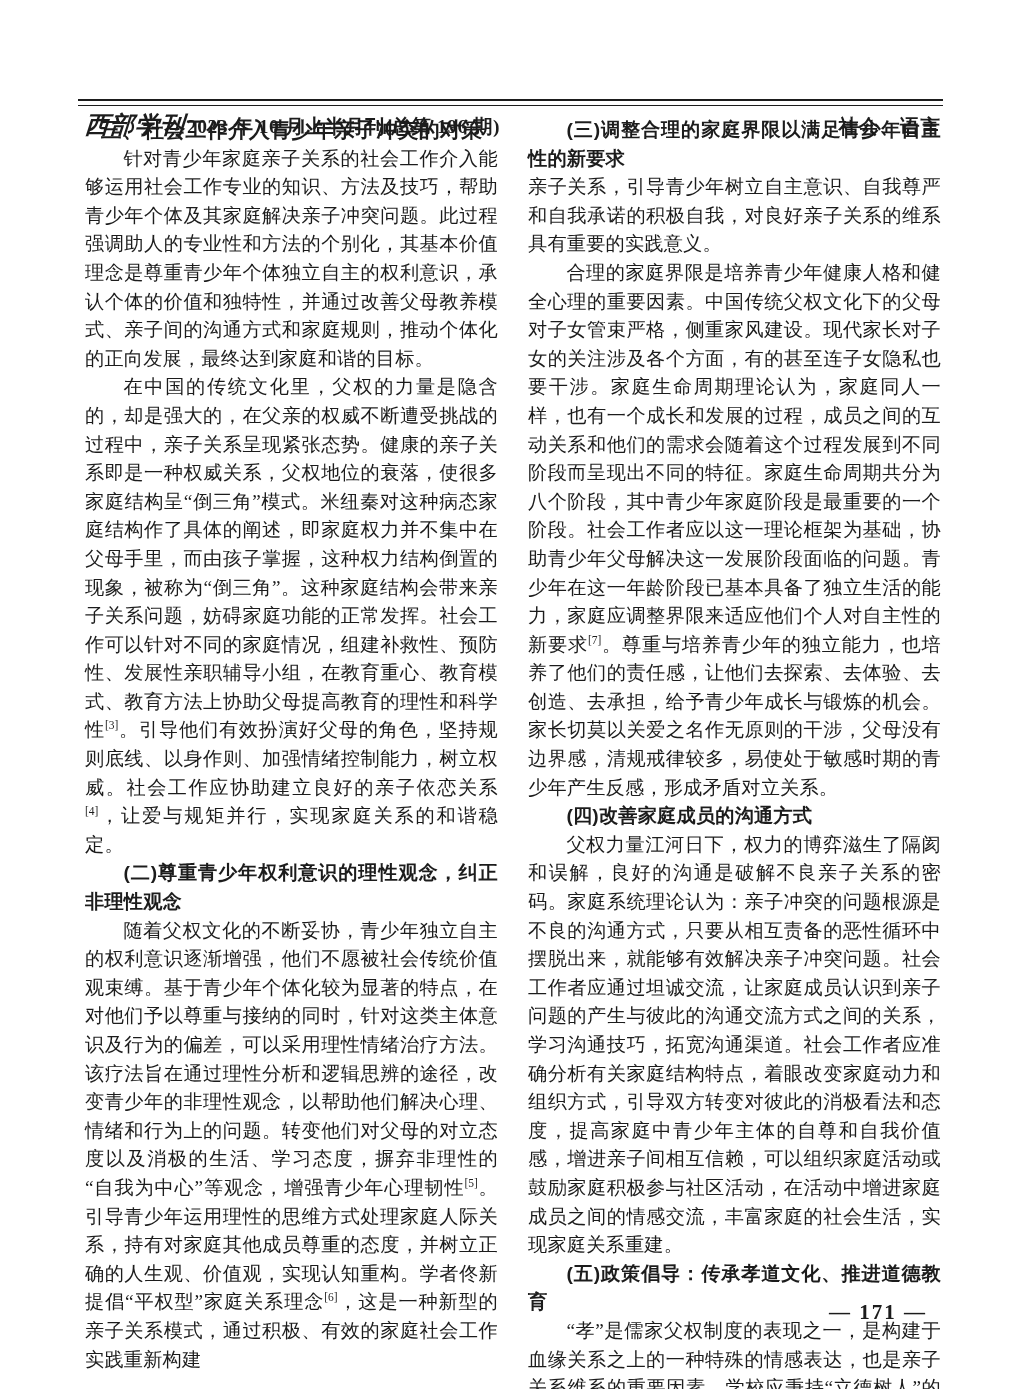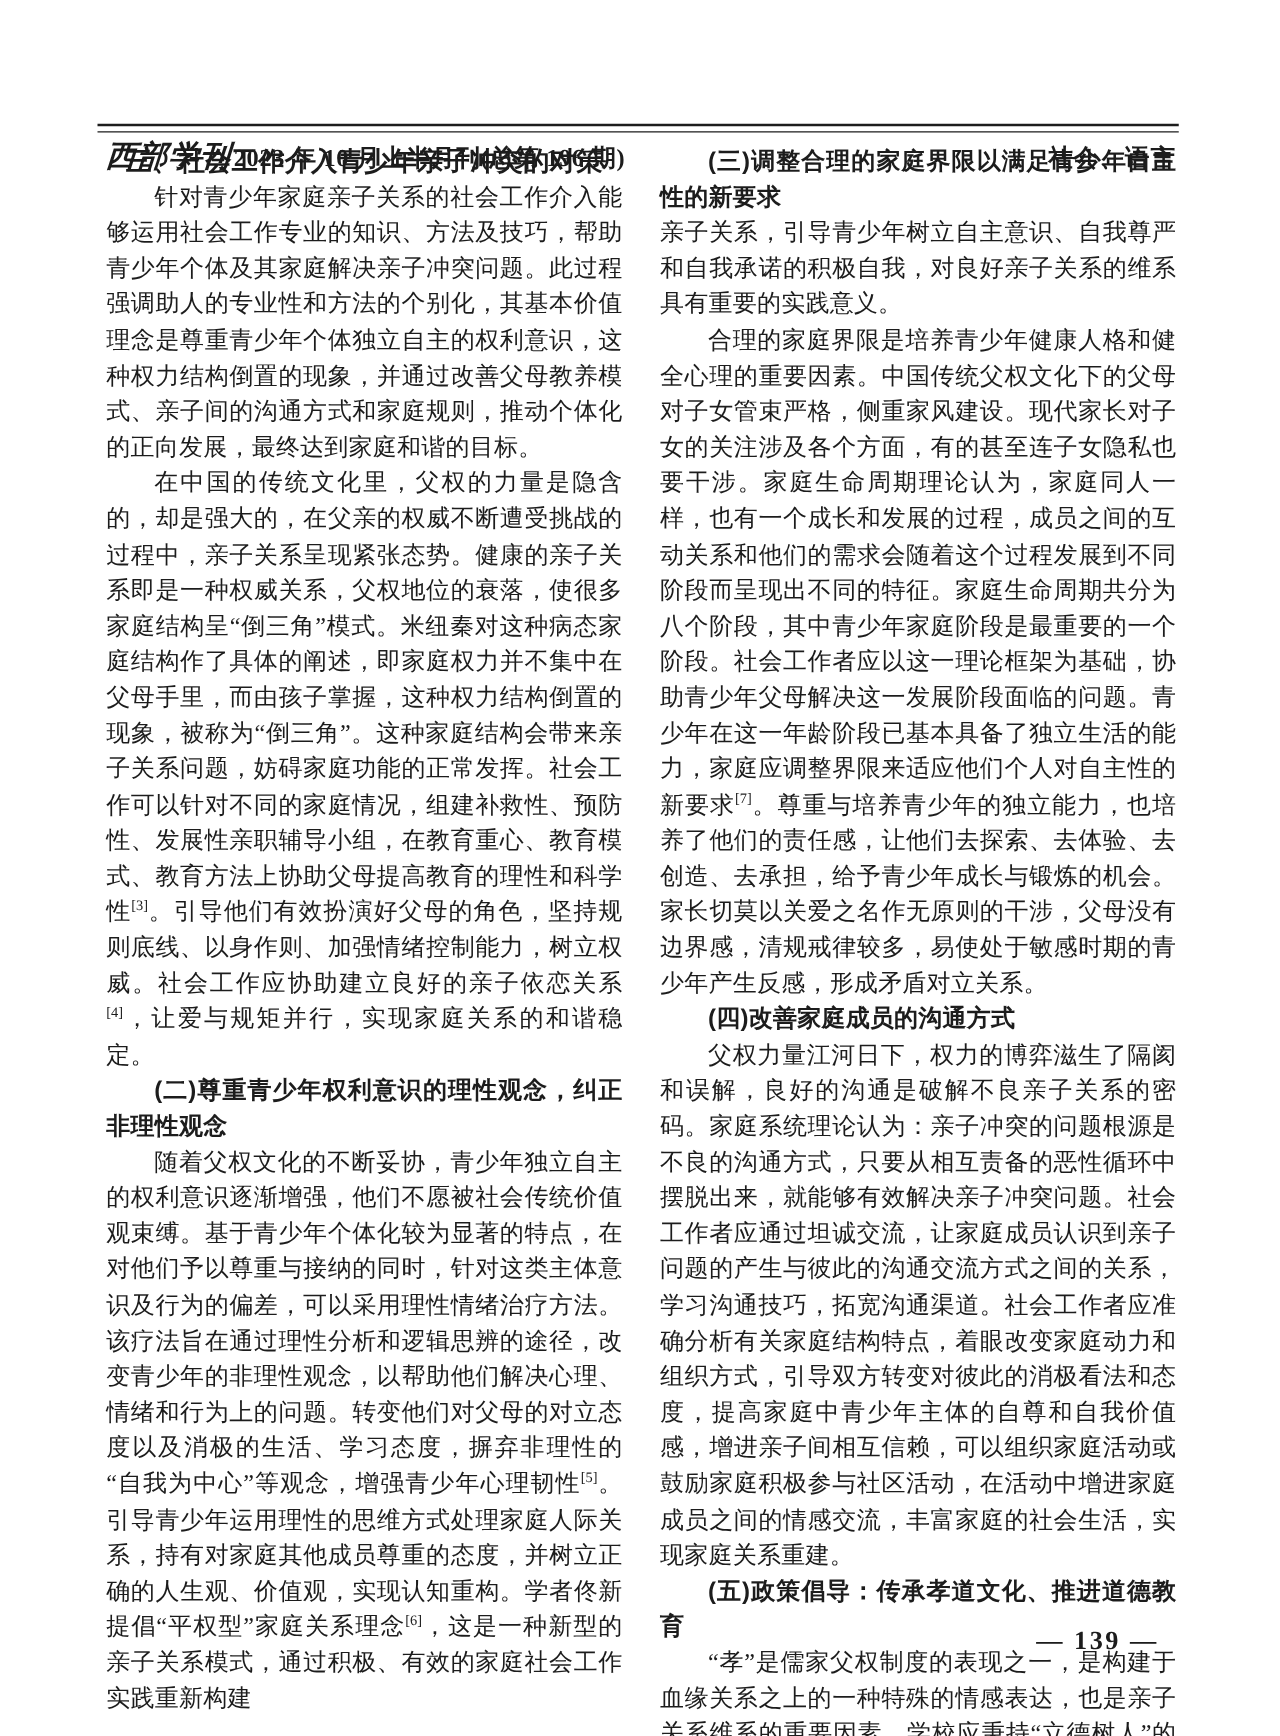--- a/index.html
+++ b/index.html
@@ -84,31 +84,31 @@
       <span class="issue">2023 年 10 月上半月刊(总第 196 期)</span>
     </div>
     <div class="hdr-right">社会、语言</div>
   </div>
 
   <div class="rule"></div>
 
   <div class="cols">
     <div class="col" id="col-left">
         <div class="block section-title"><span>三、社会工作介入青少年亲子冲突的对策</span></div>
-        <div class="block paragraph"><span>针对青少年家庭亲子关系的社会工作介入能够运用社会工作专业的知识、方法及技巧，帮助青少年个体及其家庭解决亲子冲突问题。此过程强调助人的专业性和方法的个别化，其基本价值理念是尊重青少年个体独立自主的权利意识，这种权力结构倒置的现象，并通过改善父母教养模式、亲子间的沟通方式和家庭规则，推动个体化的正向发展，最终达到家庭和谐的目标。</span></div>
+        <div class="block paragraph"><span>针对青少年家庭亲子关系的社会工作介入能够运用社会工作专业的知识、方法及技巧，帮助青少年个体及其家庭解决亲子冲突问题。此过程强调助人的专业性和方法的个别化，其基本价值理念是尊重青少年个体独立自主的权利意识，承认个体的价值和独特性，并通过改善父母教养模式、亲子间的沟通方式和家庭规则，推动个体化的正向发展，最终达到家庭和谐的目标。</span></div>
         <div class="block paragraph"><span>在中国的传统文化里，父权的力量是隐含的，却是强大的，在父亲的权威不断遭受挑战的过程中，亲子关系呈现紧张态势。健康的亲子关系即是一种权威关系，父权地位的衰落，使很多家庭结构呈“倒三角”模式。米纽秦对这种病态家庭结构作了具体的阐述，即家庭权力并不集中在父母手里，而由孩子掌握，这种权力结构倒置的现象，被称为“倒三角”。这种家庭结构会带来亲子关系问题，妨碍家庭功能的正常发挥。社会工作可以针对不同的家庭情况，组建补救性、预防性、发展性亲职辅导小组，在教育重心、教育模式、教育方法上协助父母提高教育的理性和科学性</span><sup class="ref">[3]</sup><span>。引导他们有效扮演好父母的角色，坚持规则底线、以身作则、加强情绪控制能力，树立权威。社会工作应协助建立良好的亲子依恋关系</span><sup class="ref">[4]</sup><span>，让爱与规矩并行，实现家庭关系的和谐稳定。</span></div>
         <div class="block heading"><span>(二)尊重青少年权利意识的理性观念，纠正非理性观念</span></div>
         <div class="block paragraph"><span>随着父权文化的不断妥协，青少年独立自主的权利意识逐渐增强，他们不愿被社会传统价值观束缚。基于青少年个体化较为显著的特点，在对他们予以尊重与接纳的同时，针对这类主体意识及行为的偏差，可以采用理性情绪治疗方法。该疗法旨在通过理性分析和逻辑思辨的途径，改变青少年的非理性观念，以帮助他们解决心理、情绪和行为上的问题。转变他们对父母的对立态度以及消极的生活、学习态度，摒弃非理性的“自我为中心”等观念，增强青少年心理韧性</span><sup class="ref">[5]</sup><span>。引导青少年运用理性的思维方式处理家庭人际关系，持有对家庭其他成员尊重的态度，并树立正确的人生观、价值观，实现认知重构。学者佟新提倡“平权型”家庭关系理念</span><sup class="ref">[6]</sup><span>，这是一种新型的亲子关系模式，通过积极、有效的家庭社会工作实践重新构建</span></div>
       </div>
     <div class="col" id="col-right">
         <div class="block heading"><span>(三)调整合理的家庭界限以满足青少年自主性的新要求</span></div>
         <div class="block paragraph no-indent"><span>亲子关系，引导青少年树立自主意识、自我尊严和自我承诺的积极自我，对良好亲子关系的维系具有重要的实践意义。</span></div>
         <div class="block paragraph"><span>合理的家庭界限是培养青少年健康人格和健全心理的重要因素。中国传统父权文化下的父母对子女管束严格，侧重家风建设。现代家长对子女的关注涉及各个方面，有的甚至连子女隐私也要干涉。家庭生命周期理论认为，家庭同人一样，也有一个成长和发展的过程，成员之间的互动关系和他们的需求会随着这个过程发展到不同阶段而呈现出不同的特征。家庭生命周期共分为八个阶段，其中青少年家庭阶段是最重要的一个阶段。社会工作者应以这一理论框架为基础，协助青少年父母解决这一发展阶段面临的问题。青少年在这一年龄阶段已基本具备了独立生活的能力，家庭应调整界限来适应他们个人对自主性的新要求</span><sup class="ref">[7]</sup><span>。尊重与培养青少年的独立能力，也培养了他们的责任感，让他们去探索、去体验、去创造、去承担，给予青少年成长与锻炼的机会。家长切莫以关爱之名作无原则的干涉，父母没有边界感，清规戒律较多，易使处于敏感时期的青少年产生反感，形成矛盾对立关系。</span></div>
         <div class="block heading"><span>(四)改善家庭成员的沟通方式</span></div>
         <div class="block paragraph"><span>父权力量江河日下，权力的博弈滋生了隔阂和误解，良好的沟通是破解不良亲子关系的密码。家庭系统理论认为：亲子冲突的问题根源是不良的沟通方式，只要从相互责备的恶性循环中摆脱出来，就能够有效解决亲子冲突问题。社会工作者应通过坦诚交流，让家庭成员认识到亲子问题的产生与彼此的沟通交流方式之间的关系，学习沟通技巧，拓宽沟通渠道。社会工作者应准确分析有关家庭结构特点，着眼改变家庭动力和组织方式，引导双方转变对彼此的消极看法和态度，提高家庭中青少年主体的自尊和自我价值感，增进亲子间相互信赖，可以组织家庭活动或鼓励家庭积极参与社区活动，在活动中增进家庭成员之间的情感交流，丰富家庭的社会生活，实现家庭关系重建。</span></div>
         <div class="block heading"><span>(五)政策倡导：传承孝道文化、推进道德教育</span></div>
         <div class="block paragraph"><span>“孝”是儒家父权制度的表现之一，是构建于血缘关系之上的一种特殊的情感表达，也是亲子关系维系的重要因素。学校应秉持“立德树人”的教育理念，内</span></div>
       </div>
   </div>
 
-  <div class="pageno">— 139 —</div>
+  <div class="pageno">— 171 —</div>
 
 </div>
 
 </body></html>

